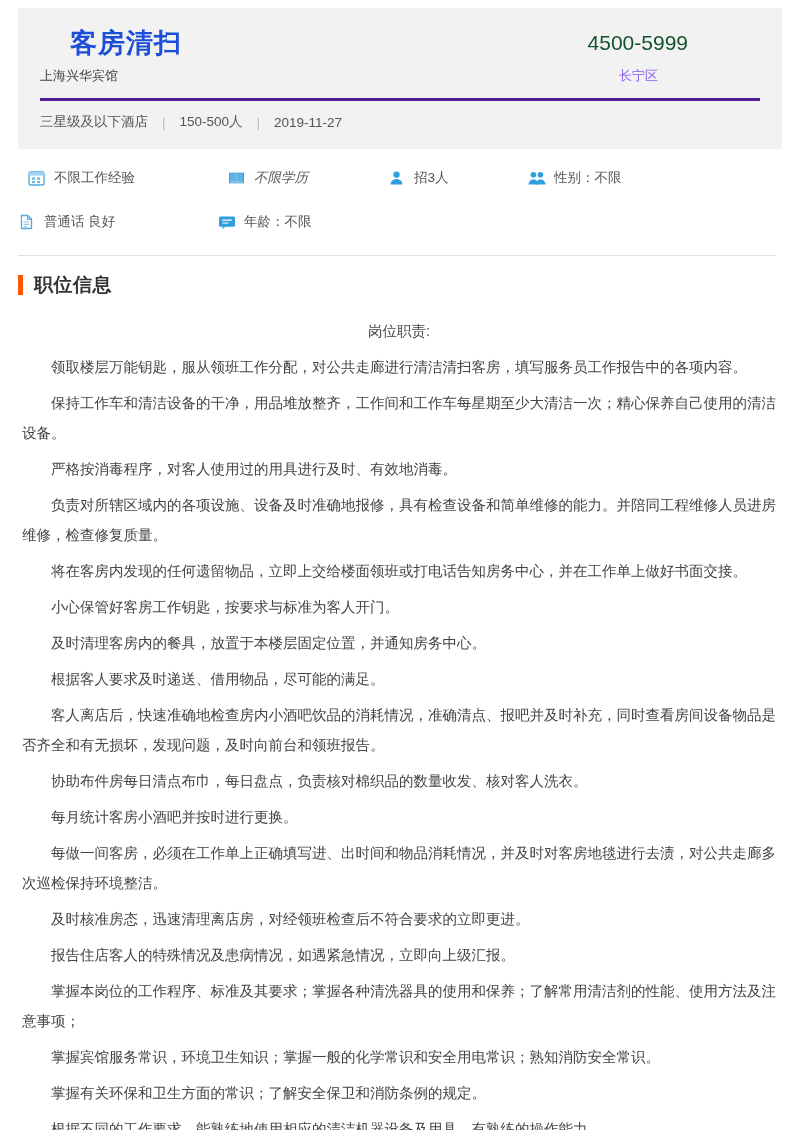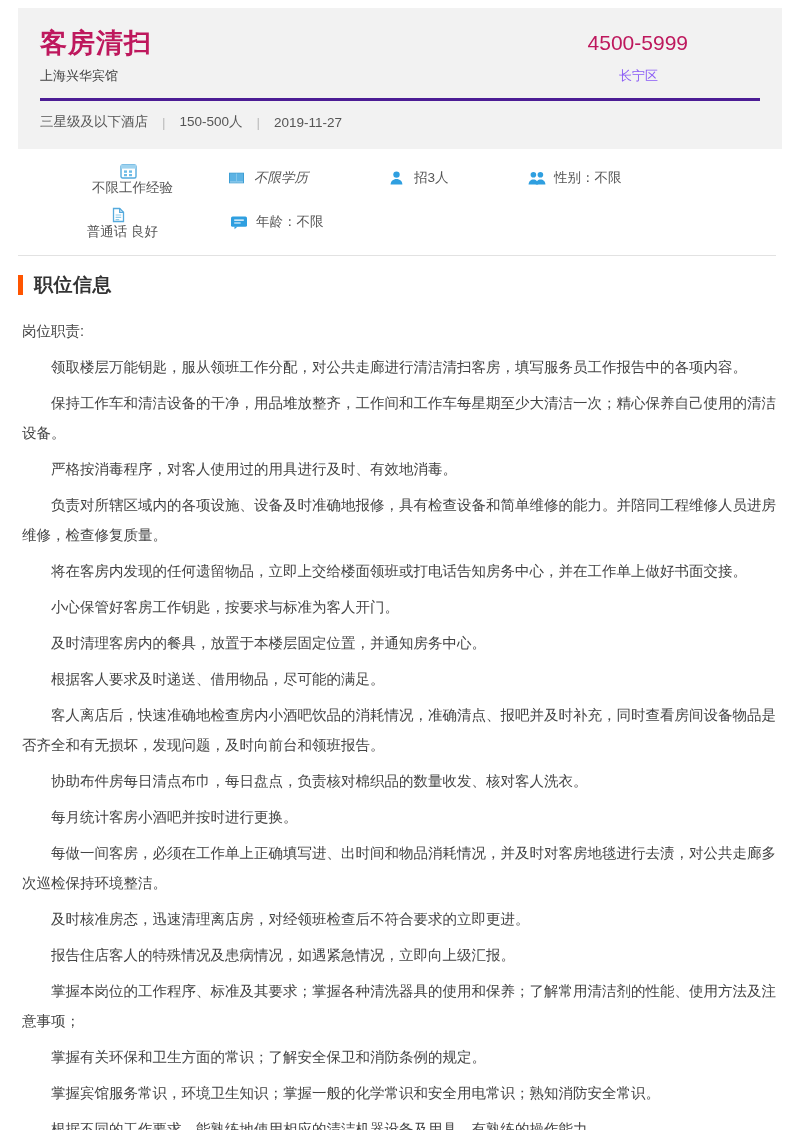--- a/index.html
+++ b/index.html
@@ -27,28 +27,29 @@
     padding: 18px 22px 4px 22px;
     position: relative;
   }
   .header-top {
     display: flex;
     align-items: flex-start;
     justify-content: space-between;
   }
   .job-title {
     font-size: 27px;
-    color: #be185d;
+    color: #1d4ed8;
     font-weight: bold;
     line-height: 34px;
     letter-spacing: 1px;
+    margin-left: 30px;
   }
   .salary {
     font-size: 21px;
-    color: #be185d;
+    color: #14532d;
     line-height: 34px;
     padding-right: 72px;
     white-space: nowrap;
   }
   .header-sub {
     display: flex;
     align-items: flex-start;
     justify-content: space-between;
     margin-top: 6px;
   }
@@ -87,25 +88,25 @@
     font-size: 13.5px;
     color: #555555;
   }
   .tag {
     display: flex;
     align-items: center;
     height: 30px;
     white-space: nowrap;
   }
   .tag .label { padding-left: 9px; }
-  .tag-w1 { width: 200px; flex-direction: column; }
+  .tag-w1 { width: 200px; }
   .tag-w2 { width: 160px; font-style: italic; }
   .tag-w3 { width: 140px; align-items: center; }
   .tag-w4 { width: auto; }
-  .tag-row2 { margin-left: 18px; gap: 12px; }
+  .tag-row2 { margin-left: 18px; }
 
   
   .ico {
     width: 17px;
     height: 16px;
     display: inline-block;
     position: relative;
     flex: 0 0 auto;
   }
   .ico svg { display: block; }
@@ -136,20 +137,21 @@
 
   
   .content {
     margin: 18px 18px 0 22px;
     font-size: 14.5px;
     line-height: 30px;
     color: #444444;
   }
   .content .lead {
     margin: 0 0 6px 0;
+    text-align: center;
   }
   .content p.item {
     margin: 0 0 6px 0;
     text-indent: 2em;
     text-align: justify;
   }
   .content p.item:last-child { margin-bottom: 0; }
 </style>
 </head>
 <body>
@@ -260,19 +262,19 @@
     <p class="item">小心保管好客房工作钥匙，按要求与标准为客人开门。</p>
     <p class="item">及时清理客房内的餐具，放置于本楼层固定位置，并通知房务中心。</p>
     <p class="item">根据客人要求及时递送、借用物品，尽可能的满足。</p>
     <p class="item">客人离店后，快速准确地检查房内小酒吧饮品的消耗情况，准确清点、报吧并及时补充，同时查看房间设备物品是否齐全和有无损坏，发现问题，及时向前台和领班报告。</p>
     <p class="item">协助布件房每日清点布巾，每日盘点，负责核对棉织品的数量收发、核对客人洗衣。</p>
     <p class="item">每月统计客房小酒吧并按时进行更换。</p>
     <p class="item">每做一间客房，必须在工作单上正确填写进、出时间和物品消耗情况，并及时对客房地毯进行去渍，对公共走廊多次巡检保持环境整洁。</p>
     <p class="item">及时核准房态，迅速清理离店房，对经领班检查后不符合要求的立即更进。</p>
     <p class="item">报告住店客人的特殊情况及患病情况，如遇紧急情况，立即向上级汇报。</p>
     <p class="item">掌握本岗位的工作程序、标准及其要求；掌握各种清洗器具的使用和保养；了解常用清洁剂的性能、使用方法及注意事项；</p>
+    <p class="item">掌握宾馆服务常识，环境卫生知识；掌握一般的化学常识和安全用电常识；熟知消防安全常识。</p>
     <p class="item">掌握有关环保和卫生方面的常识；了解安全保卫和消防条例的规定。</p>
-    <p class="item">掌握宾馆服务常识，环境卫生知识；掌握一般的化学常识和安全用电常识；熟知消防安全常识。</p>
     <p class="item">根据不同的工作要求，能熟练地使用相应的清洁机器设备及用具，有熟练的操作能力。</p>
 
   </div>
 
 </div>
 
 </body></html>

